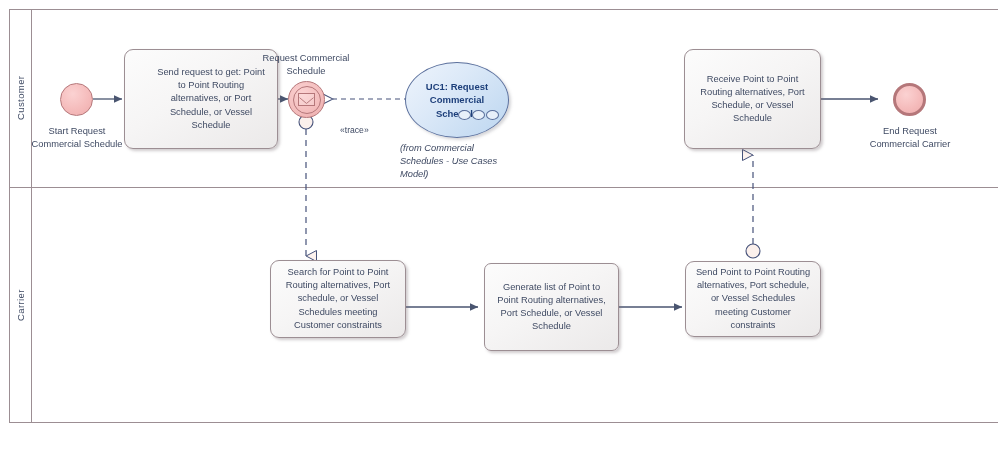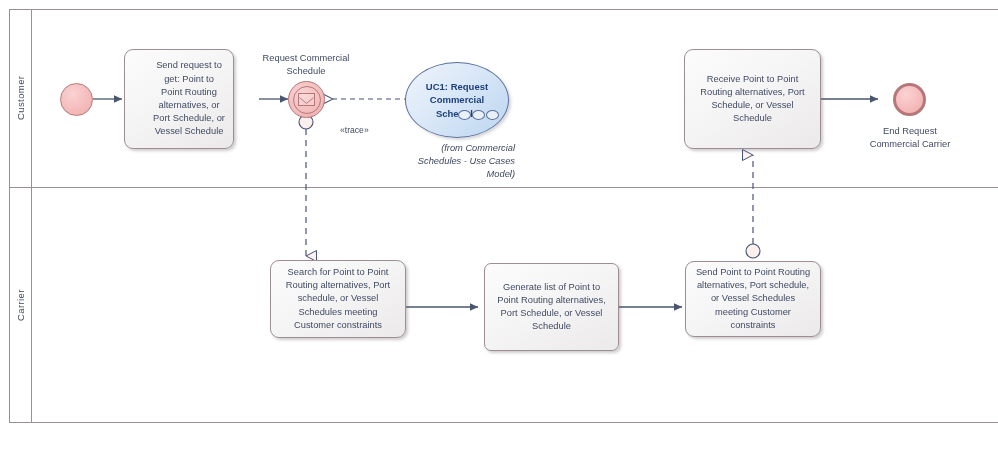--- a/index.html
+++ b/index.html
@@ -119,21 +119,21 @@
   
   .elabel {
     position: absolute;
     text-align: center;
     font-size: 9.3px;
     line-height: 13px;
     color: #3f4a63;
   }
   .elabel-italic {
     position: absolute;
-    text-align: right;
+    text-align: left;
     font-size: 9.3px;
     line-height: 13px;
     color: #3f4a63;
     font-style: italic;
   }
   .trace-label {
     position: absolute;
     font-size: 8.6px;
     color: #3f4a63;
     margin-top: 12px;
@@ -214,22 +214,23 @@
 
     <line x1="619" y1="307" x2="682" y2="307" stroke="#4a5570" stroke-width="1.3" marker-end="url(#solidArrow)"></line>
 
     <circle cx="753" cy="251" r="7" fill="#fbf0ec" stroke="#46527a" stroke-width="1.1"></circle>
     <line x1="753" y1="244" x2="753" y2="155" stroke="#46527a" stroke-width="1.2" stroke-dasharray="6,5" marker-end="url(#hollowTri)"></line>
 
     <line x1="821" y1="99" x2="878" y2="99" stroke="#4a5570" stroke-width="1.3" marker-end="url(#solidArrow)"></line>
   </svg>
 
   <div class="event-circle start-event" style="left:60px; top:83px;"></div>
-
-  <div class="task" style="left:124px; top:49px; width:110px; height:100px;padding-left:28px;">
+  <div class="elabel" style="left:27px; top:125px; width:100px;">Start Request Commercial Schedule</div>
+
+  <div class="task" style="left:124px; top:49px; width:154px; height:100px;padding-left:28px;">
     <span>Send request to get: Point to Point Routing alternatives, or Port Schedule, or Vessel Schedule</span>
   </div>
 
   <div class="elabel" style="left:255px; top:52px; width:102px;">Request Commercial Schedule</div>
 
   <div class="msg-event-outer" style="left:288px; top:81px;">
     <div class="msg-event-inner"></div>
     <div class="msg-envelope">
       <svg width="100%" height="100%" viewBox="0 0 17 13" preserveAspectRatio="none">
         <path d="M0.6,0.8 L8.5,7.6 L16.4,0.8" fill="none" stroke="#b5777a" stroke-width="1.1"></path>

